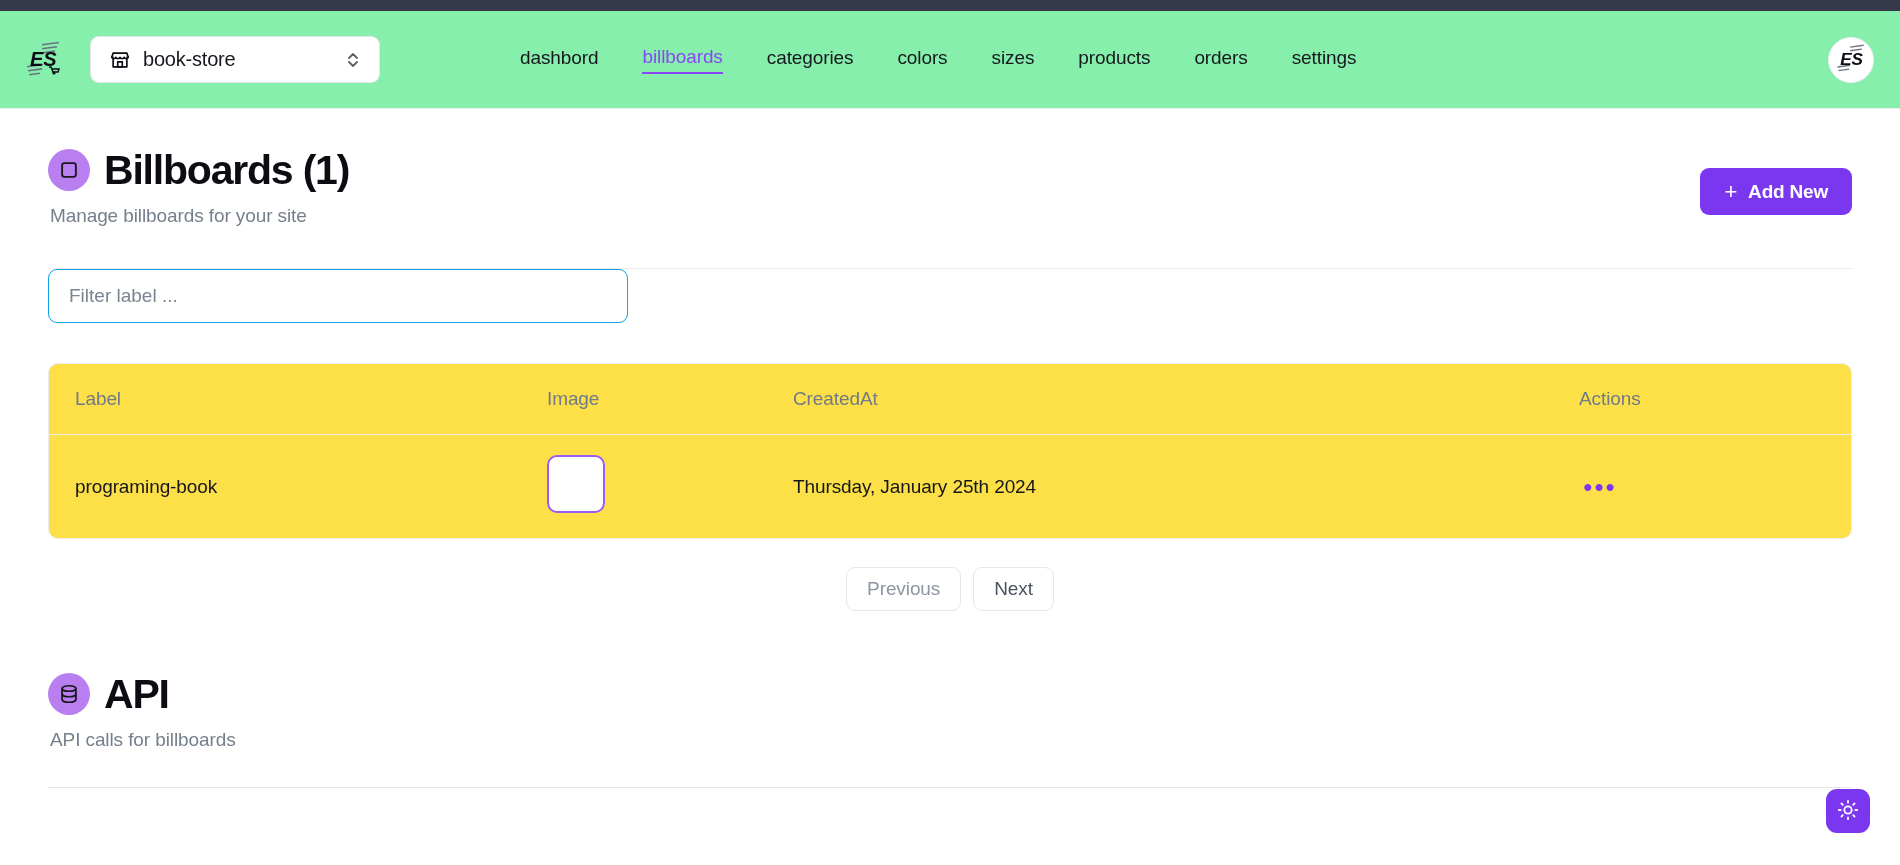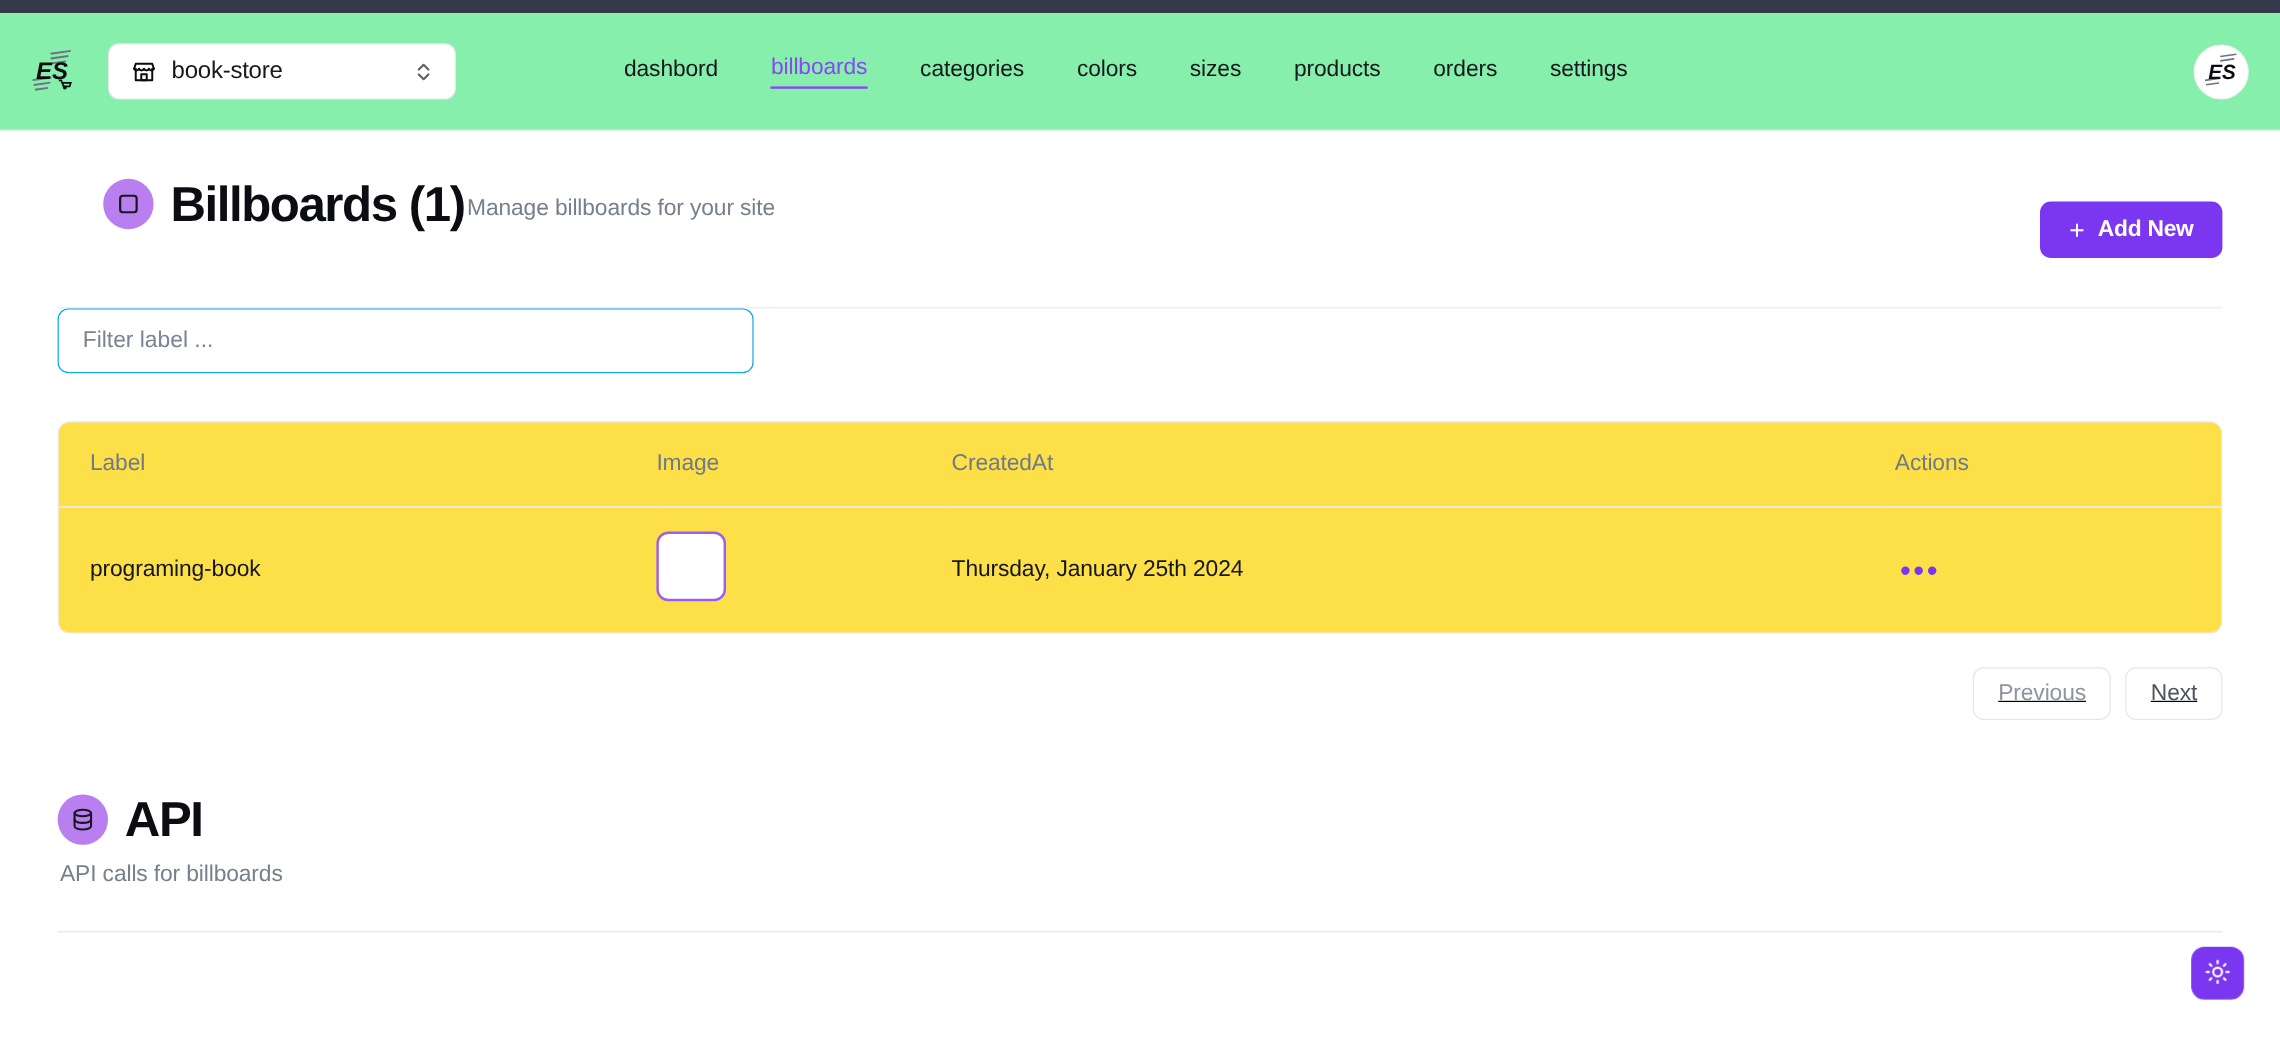--- a/index.html
+++ b/index.html
@@ -93,21 +93,21 @@
   
   .page {
     padding: 40px 48px 0 48px;
   }
 
   .page-header {
     display: flex;
     align-items: flex-start;
     justify-content: space-between;
   }
-  .heading-block { display: flex; flex-direction: row; margin-left: 38px; }
+  .heading-block { display: flex; flex-direction: column; }
   .heading-row { display: flex; align-items: center; gap: 14px; }
   .heading-badge {
     width: 42px; height: 42px;
     border-radius: 50%;
     background: #b97ef0;
     display: flex; align-items: center; justify-content: center;
     flex: 0 0 auto;
   }
   .heading-title {
     font-size: 41px;
@@ -221,24 +221,23 @@
     font-size: 26px;
     line-height: 14px;
     letter-spacing: 2px;
     cursor: pointer;
     font-family: "Liberation Sans", sans-serif;
   }
 
   
   .pagination {
     display: flex;
-    justify-content: flex-end;
+    justify-content: center;
     gap: 12px;
     margin-top: 28px;
-    text-decoration: underline;
   }
   .page-btn {
     height: 44px;
     padding: 0 20px;
     border: 1px solid #e6e6ea;
     border-radius: 9px;
     background: #fff;
     font-size: 19px;
     font-family: "Liberation Sans", sans-serif;
     color: #8d95a1;

